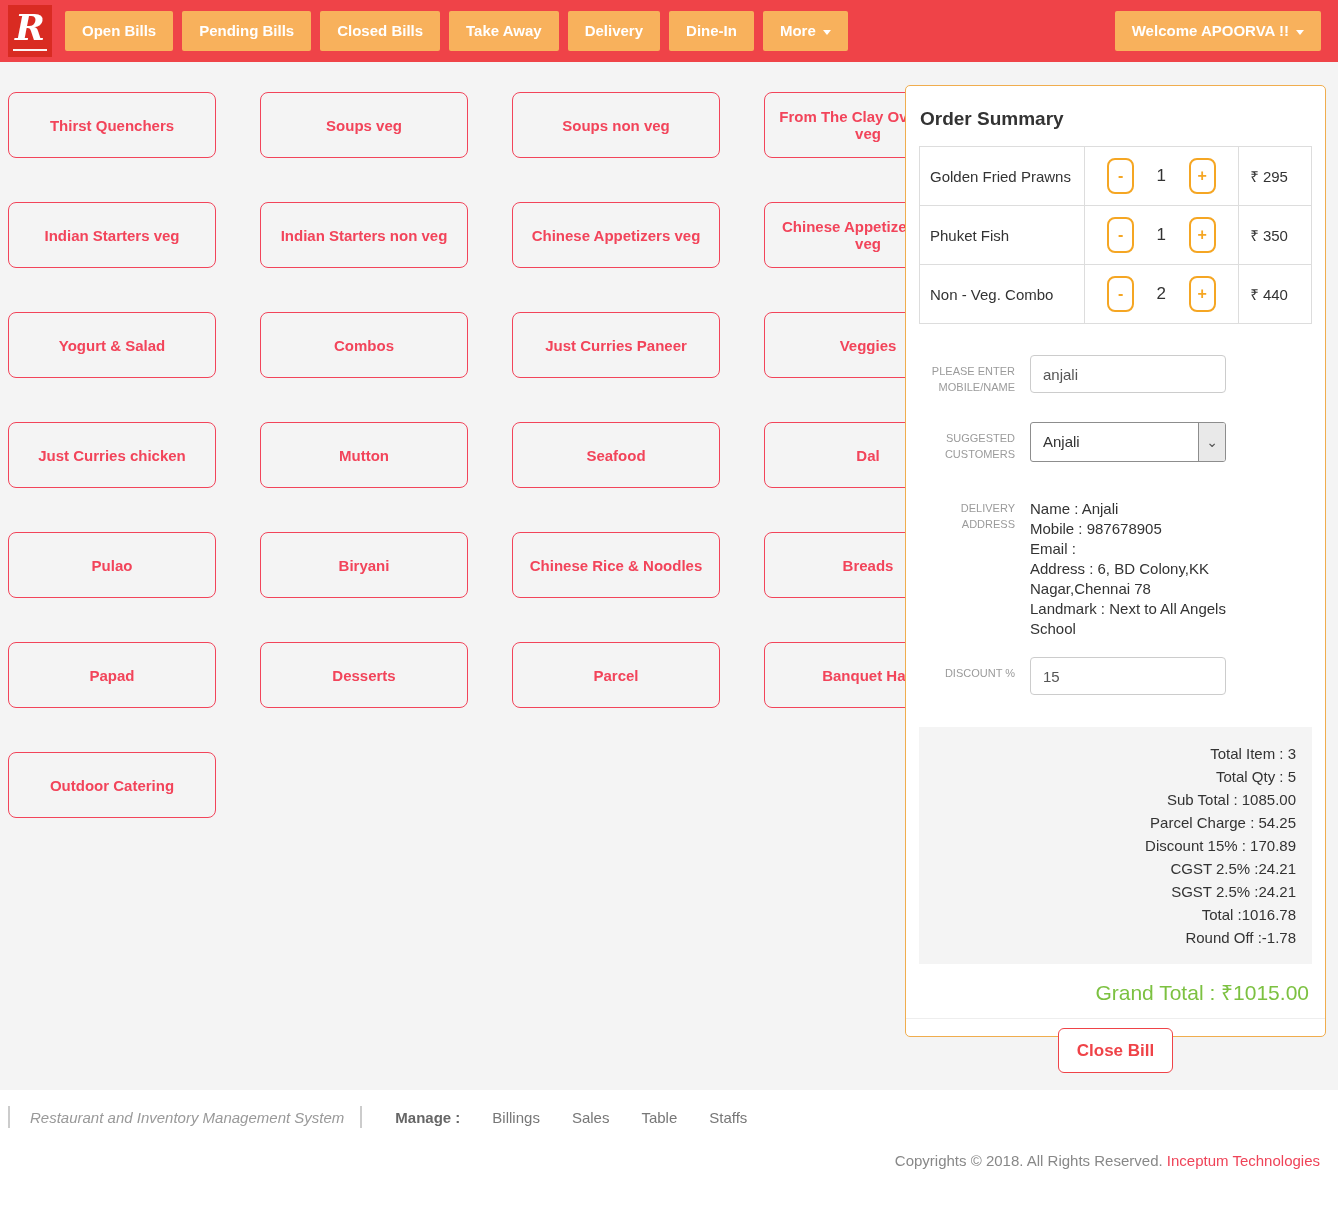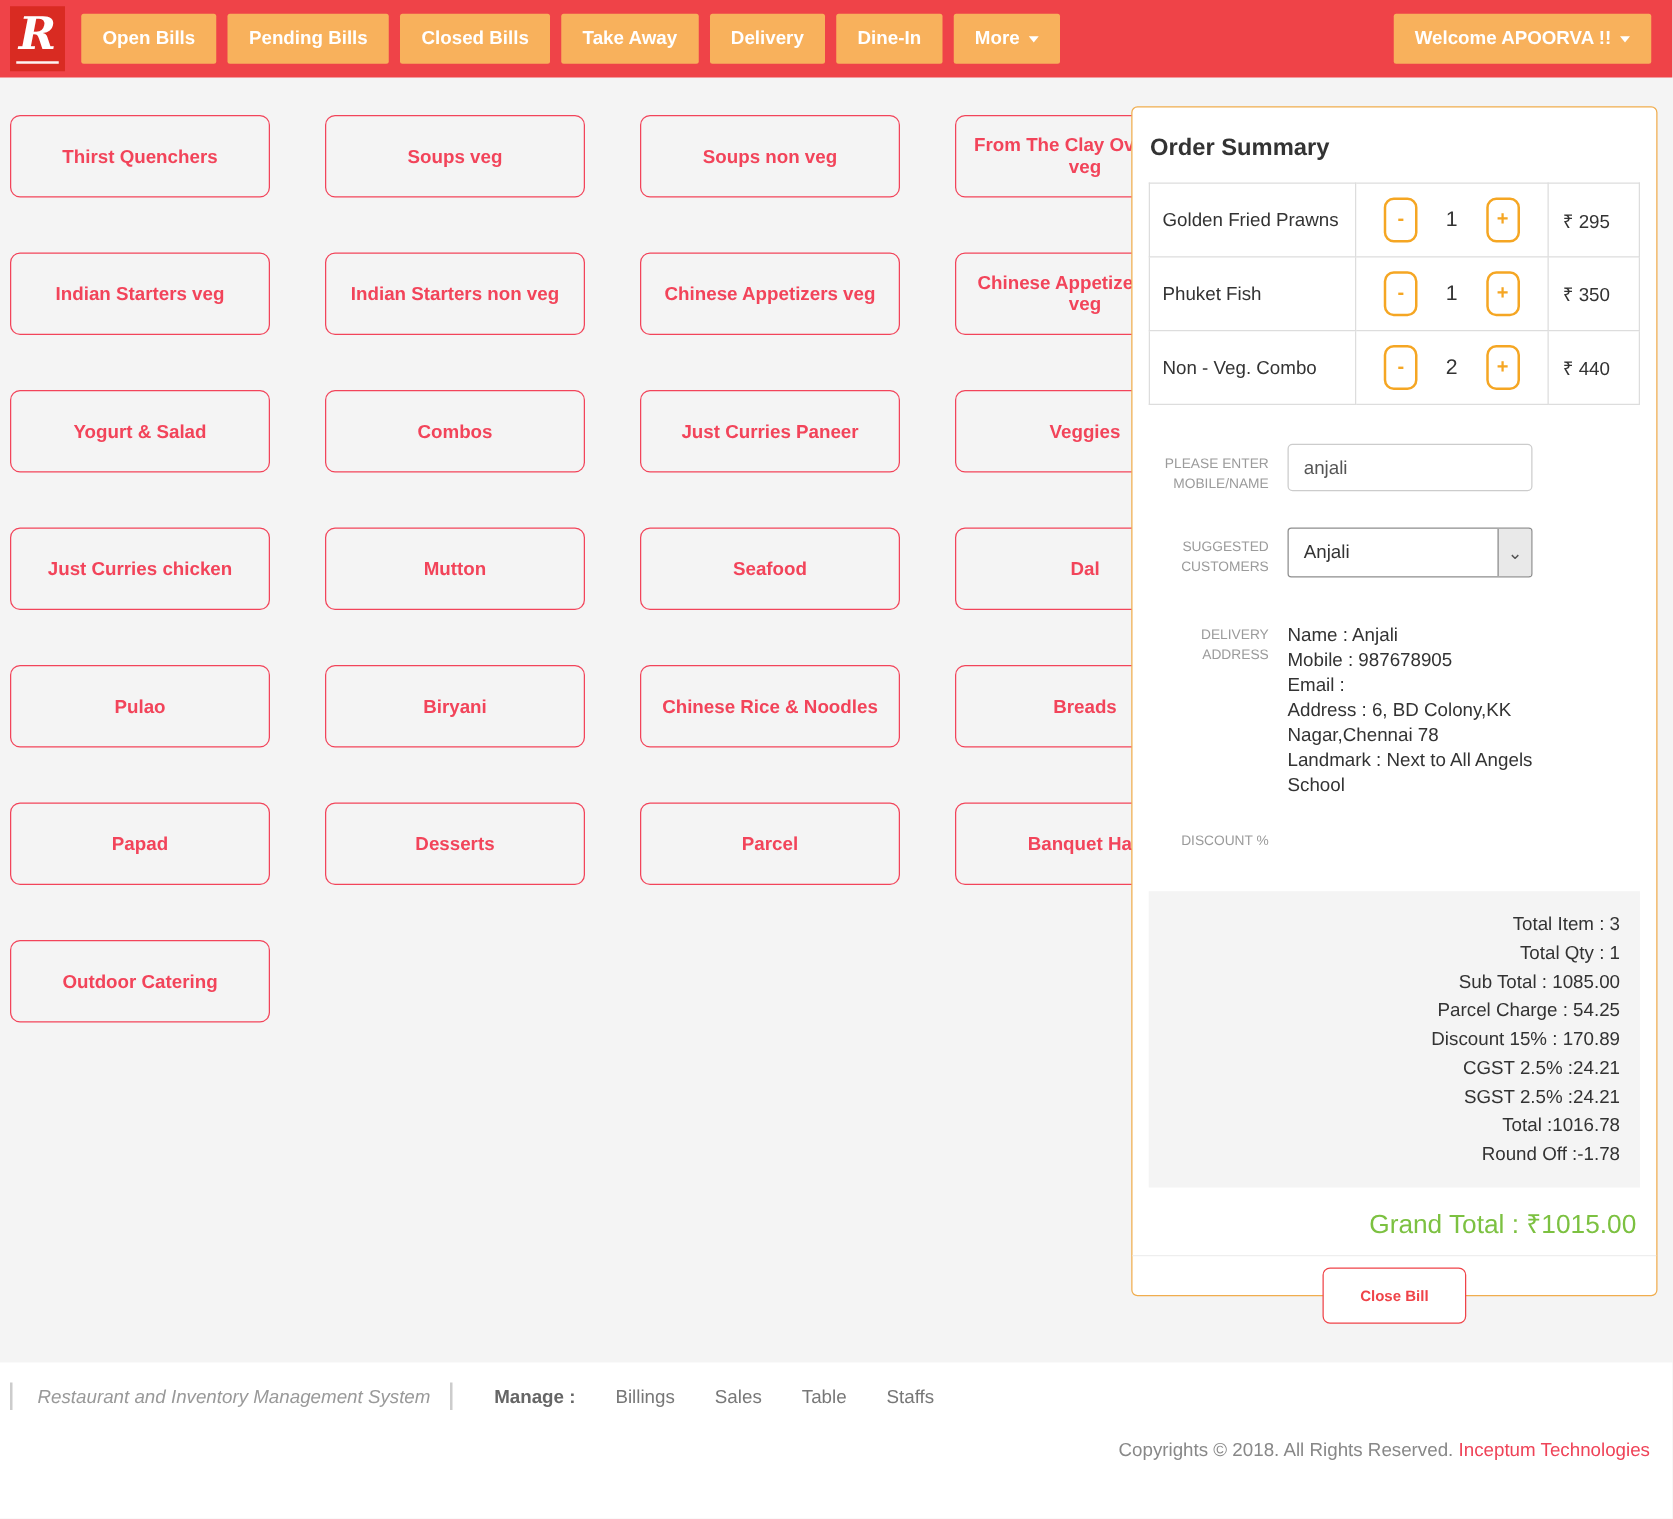--- a/index.html
+++ b/index.html
@@ -110,21 +110,21 @@
     text-align:right; font-size:15px; color:#333; line-height:23px;
   }
   .grand-row {
     text-align:right; padding:14px 16px 12px;
     font-size:21px; color:#7cc141;
   }
   .panel-divider { border:none; border-top:1px solid #eee; }
   .close-area { text-align:center; padding:9px 0 10px; }
   .close-btn {
     width:115px; height:45px; background:#fff; border:1px solid #ef4348; border-radius:6px;
-    color:#ef4348; font-size:12px; font-weight:bold; cursor:pointer;
+    color:#ef4348; font-size:17px; font-weight:bold; cursor:pointer;
     font-family:"Liberation Sans", sans-serif;
   }
   
   .footer {
     position:absolute; left:0; top:1090px; width:1338px; height:125px; background:#fff;
   }
   .footer-row1 {
     display:flex; align-items:center; padding:16px 0 0 8px; font-size:15px;
   }
   .vbar { width:2px; height:22px; background:#ccc; }
@@ -246,26 +246,27 @@
         <div>Name : Anjali</div>
         <div>Mobile : 987678905</div>
         <div>Email :</div>
         <div>Address : 6, BD Colony,KK Nagar,Chennai 78</div>
         <div>Landmark : Next to All Angels School</div>
       </div>
     </div>
 
     <div class="frow frow-discount">
       <label class="flabel">DISCOUNT %</label>
+      <input class="tinput" type="text" value="15" style="">
     </div>
   </div>
 
   <div class="totals-box">
     <div>Total Item : 3</div>
-    <div>Total Qty : 1</div>
+    <div>Total Qty : 5</div>
     <div>Sub Total : 1085.00</div>
     <div>Parcel Charge : 54.25</div>
     <div>Discount 15% : 170.89</div>
     <div>CGST 2.5% :24.21</div>
     <div>SGST 2.5% :24.21</div>
     <div>Total :1016.78</div>
     <div>Round Off :-1.78</div>
   </div>
 
   <div class="grand-row"><span>Grand Total : </span><span>₹</span><span>1015.00</span></div>

